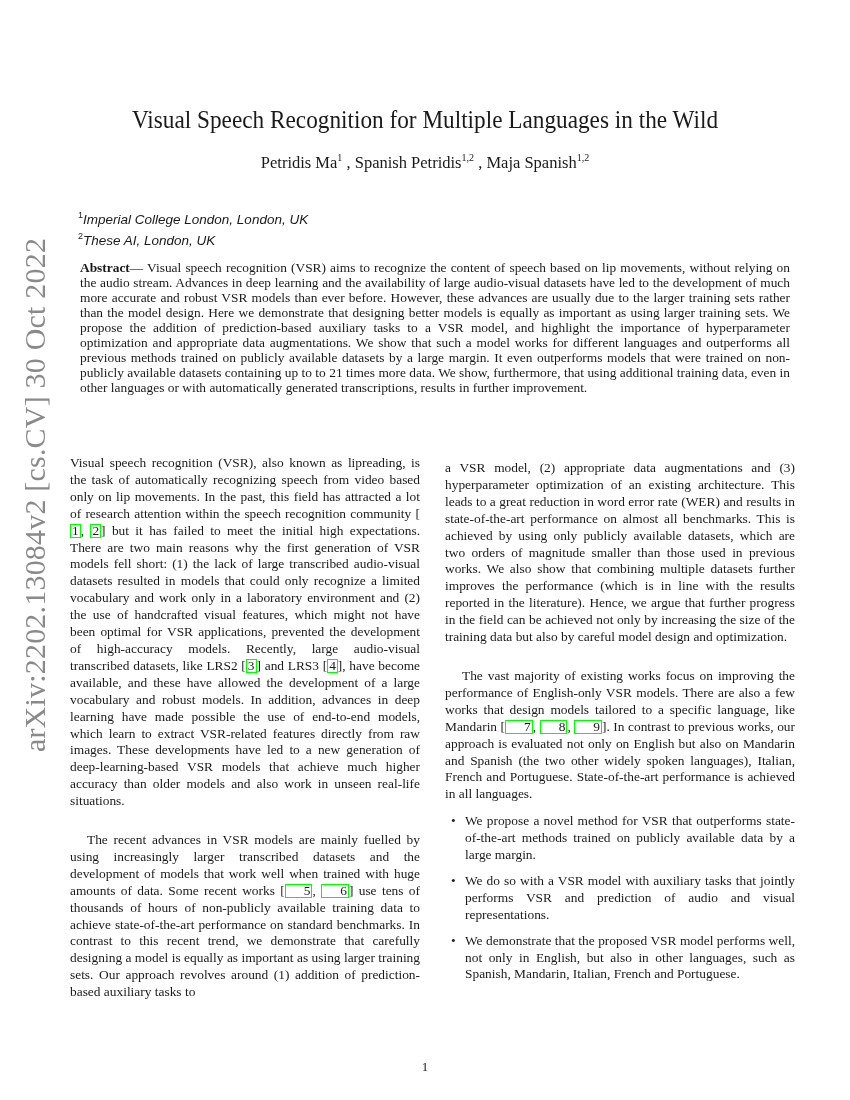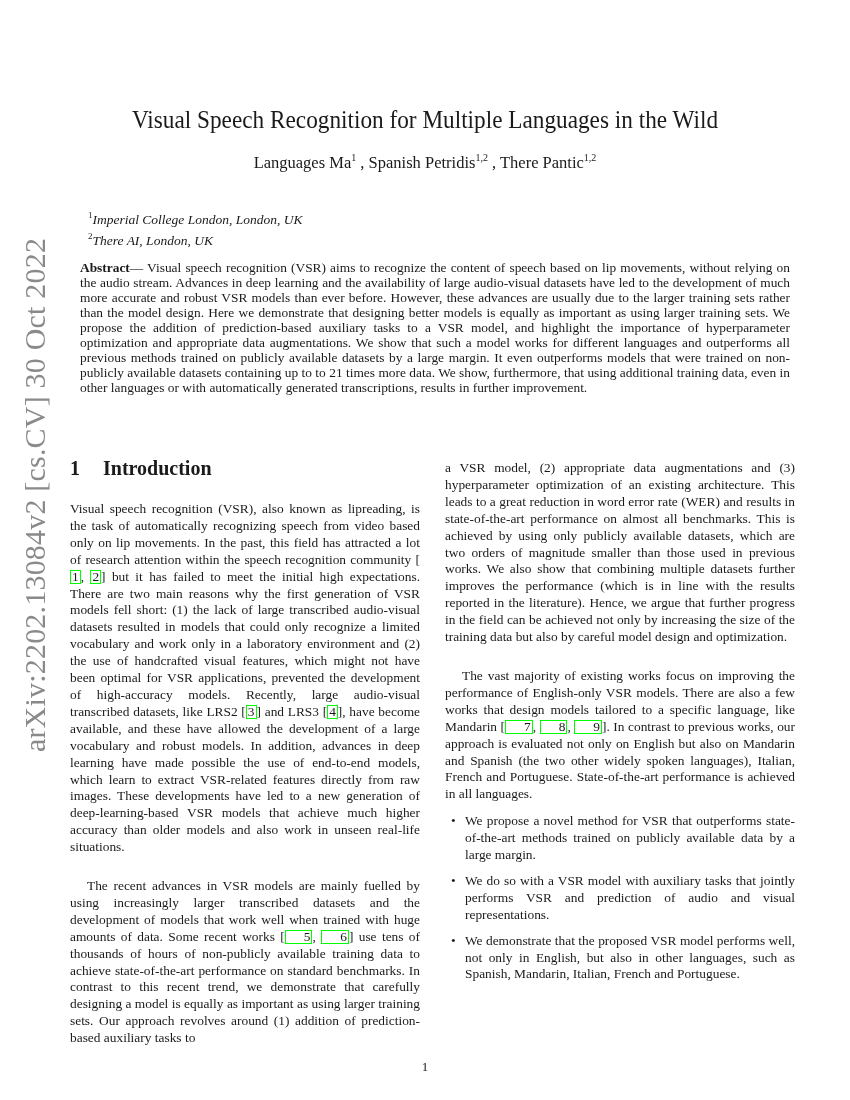--- a/index.html
+++ b/index.html
@@ -22,22 +22,22 @@
     position: absolute; left: 0; top: 106px; width: 850px; text-align: center;
     font-family: "Liberation Serif", serif; font-size: 25px; color: #1a1a1a;
     transform: scaleX(0.93);
   }
   #authors {
     position: absolute; left: 0; top: 152px; width: 850px; text-align: center;
     font-family: "Liberation Serif", serif; font-size: 16.5px;
   }
   #authors sup { font-size: 10px; }
   #affils {
-    position: absolute; left: 88px; top: 207px;
-    font-family: Liberation Serif, serif; font-style: italic; font-size: 13.5px; line-height: 17px;
+    position: absolute; left: 78px; top: 207px;
+    font-family: Liberation Sans, sans-serif; font-style: italic; font-size: 13.5px; line-height: 17px;
   }
   #affils sup { font-style: normal; font-size: 9px; }
   #abstract {
     position: absolute; left: 80px; top: 260px; width: 710px;
     font-family: "Liberation Serif", serif; font-size: 13.4px; line-height: 15px;
     text-align: justify;
   }
   #abstract b { font-weight: bold; }
   .col {
     position: absolute; top: 455px; width: 350px;
@@ -68,38 +68,35 @@
 </head>
 <body>
 
 <div id="arxiv-stamp">
   <span>arXiv:2202.13084v2  [cs.CV]  30 Oct 2022</span>
 </div>
 
 <div id="title">Visual Speech Recognition for Multiple Languages in the Wild</div>
 
 <div id="authors">
-  <span>Languages Ma</span><sup>1</sup> ,
+  <span>Petridis Ma</span><sup>1</sup> ,
   <span>Spanish Petridis</span><sup>1,2</sup> ,
-  <span>There Pantic</span><sup>1,2</sup>
+  <span>Maja Spanish</span><sup>1,2</sup>
 </div>
 
 <div id="affils">
   <div><sup>1</sup><span>Imperial College London, London, UK</span></div>
-  <div><sup>2</sup><span>There AI, London, UK</span></div>
+  <div><sup>2</sup><span>These AI, London, UK</span></div>
 </div>
 
 <div id="abstract">
   <b>Abstract</b><span>— </span><span>Visual speech recognition (VSR) aims to recognize the content of speech based on lip movements, without relying on the audio stream. Advances in deep learning and the availability of large audio-visual datasets have led to the development of much more accurate and robust VSR models than ever before. However, these advances are usually due to the larger training sets rather than the model design. Here we demonstrate that designing better models is equally as important as using larger training sets. We propose the addition of prediction-based auxiliary tasks to a VSR model, and highlight the importance of hyperparameter optimization and appropriate data augmentations. We show that such a model works for different languages and outperforms all previous methods trained on publicly available datasets by a large margin. It even outperforms models that were trained on non-publicly available datasets containing up to to 21 times more data. We show, furthermore, that using additional training data, even in other languages or with automatically generated transcriptions, results in further improvement.</span>
 </div>
 
 <div id="col-left" class="col">
-  <div id="section-heading">
-    <span class="num">1</span><span>Introduction</span>
-  </div>
   <p><span>Visual speech recognition (VSR), also known as lipreading, is the task of automatically recognizing speech from video based only on lip movements. In the past, this field has attracted a lot of research attention within the speech recognition community </span>[<span class="cite">1</span>, <span class="cite">2</span>]<span> but it has failed to meet the initial high expectations. There are two main reasons why the first generation of VSR models fell short: (1) the lack of large transcribed audio-visual datasets resulted in models that could only recognize a limited vocabulary and work only in a laboratory environment and (2) the use of handcrafted visual features, which might not have been optimal for VSR applications, prevented the development of high-accuracy models. Recently, large audio-visual transcribed datasets, like LRS2 </span>[<span class="cite">3</span>]<span> and LRS3 </span>[<span class="cite">4</span>]<span>, have become available, and these have allowed the development of a large vocabulary and robust models. In addition, advances in deep learning have made possible the use of end-to-end models, which learn to extract VSR-related features directly from raw images. These developments have led to a new generation of deep-learning-based VSR models that achieve much higher accuracy than older models and also work in unseen real-life situations.</span></p>
   <p class="indent"><span>The recent advances in VSR models are mainly fuelled by using increasingly larger transcribed datasets and the development of models that work well when trained with huge amounts of data. Some recent works </span>[<span class="cite">5</span>, <span class="cite">6</span>]<span id="p2b"> use tens of thousands of hours of non-publicly available training data to achieve state-of-the-art performance on standard benchmarks. In contrast to this recent trend, we demonstrate that carefully designing a model is equally as important as using larger training sets. Our approach revolves around (1) addition of prediction-based auxiliary tasks to</span></p>
 </div>
 
 <div id="col-right" class="col">
   <p class="indent" style="margin-top:0;text-indent:0;"><span id="p2b-cont">a VSR model, (2) appropriate data augmentations and (3) hyperparameter optimization of an existing architecture. This leads to a great reduction in word error rate (WER) and results in state-of-the-art performance on almost all benchmarks. This is achieved by using only publicly available datasets, which are two orders of magnitude smaller than those used in previous works. We also show that combining multiple datasets further improves the performance (which is in line with the results reported in the literature). Hence, we argue that further progress in the field can be achieved not only by increasing the size of the training data but also by careful model design and optimization.</span></p>
   <p class="indent"><span>The vast majority of existing works focus on improving the performance of English-only VSR models. There are also a few works that design models tailored to a specific language, like Mandarin </span>[<span class="cite">7</span>, <span class="cite">8</span>, <span class="cite">9</span>]<span>. In contrast to previous works, our approach is evaluated not only on English but also on Mandarin and Spanish (the two other widely spoken languages), Italian, French and Portuguese. State-of-the-art performance is achieved in all languages.</span></p>
   <ul class="contrib">
     <li><span class="bullet">•</span><span>We propose a novel method for VSR that outperforms state-of-the-art methods trained on publicly available data by a large margin.</span></li>
     <li><span class="bullet">•</span><span>We do so with a VSR model with auxiliary tasks that jointly performs VSR and prediction of audio and visual representations.</span></li>

